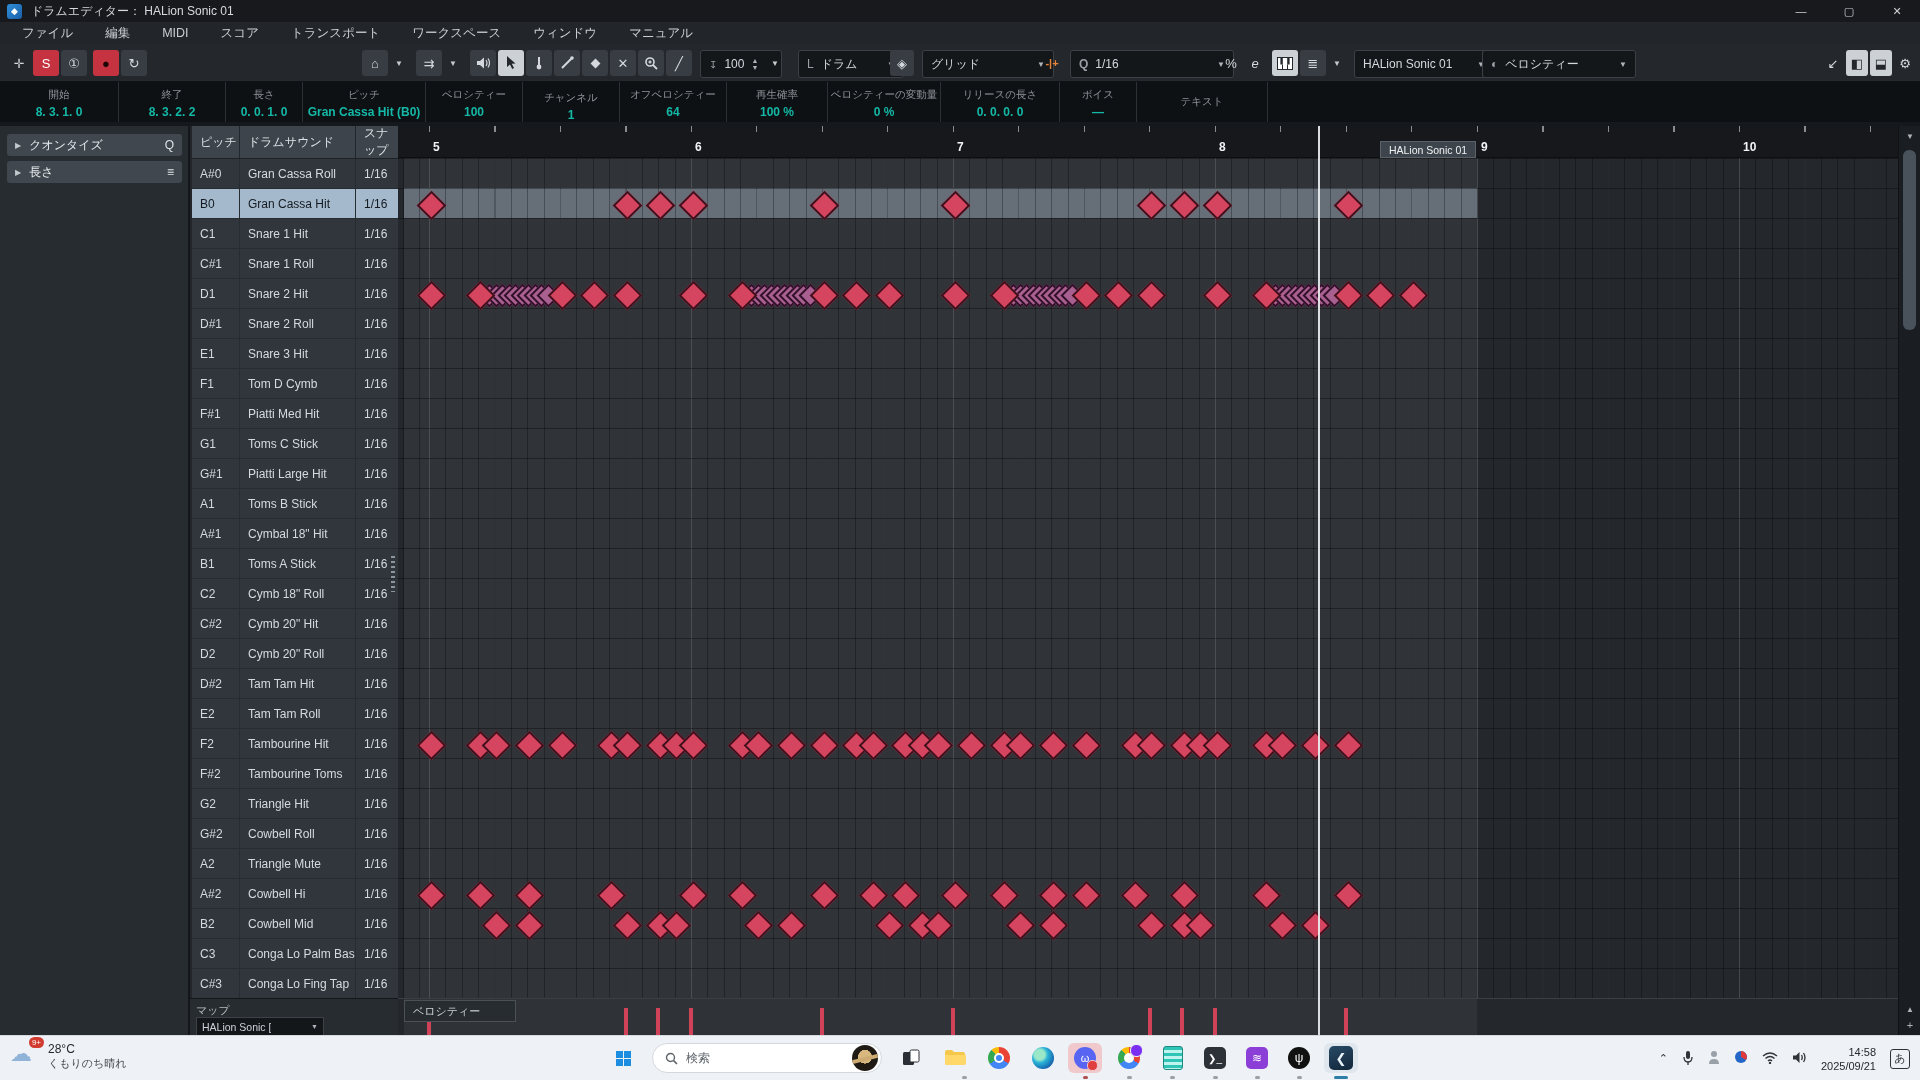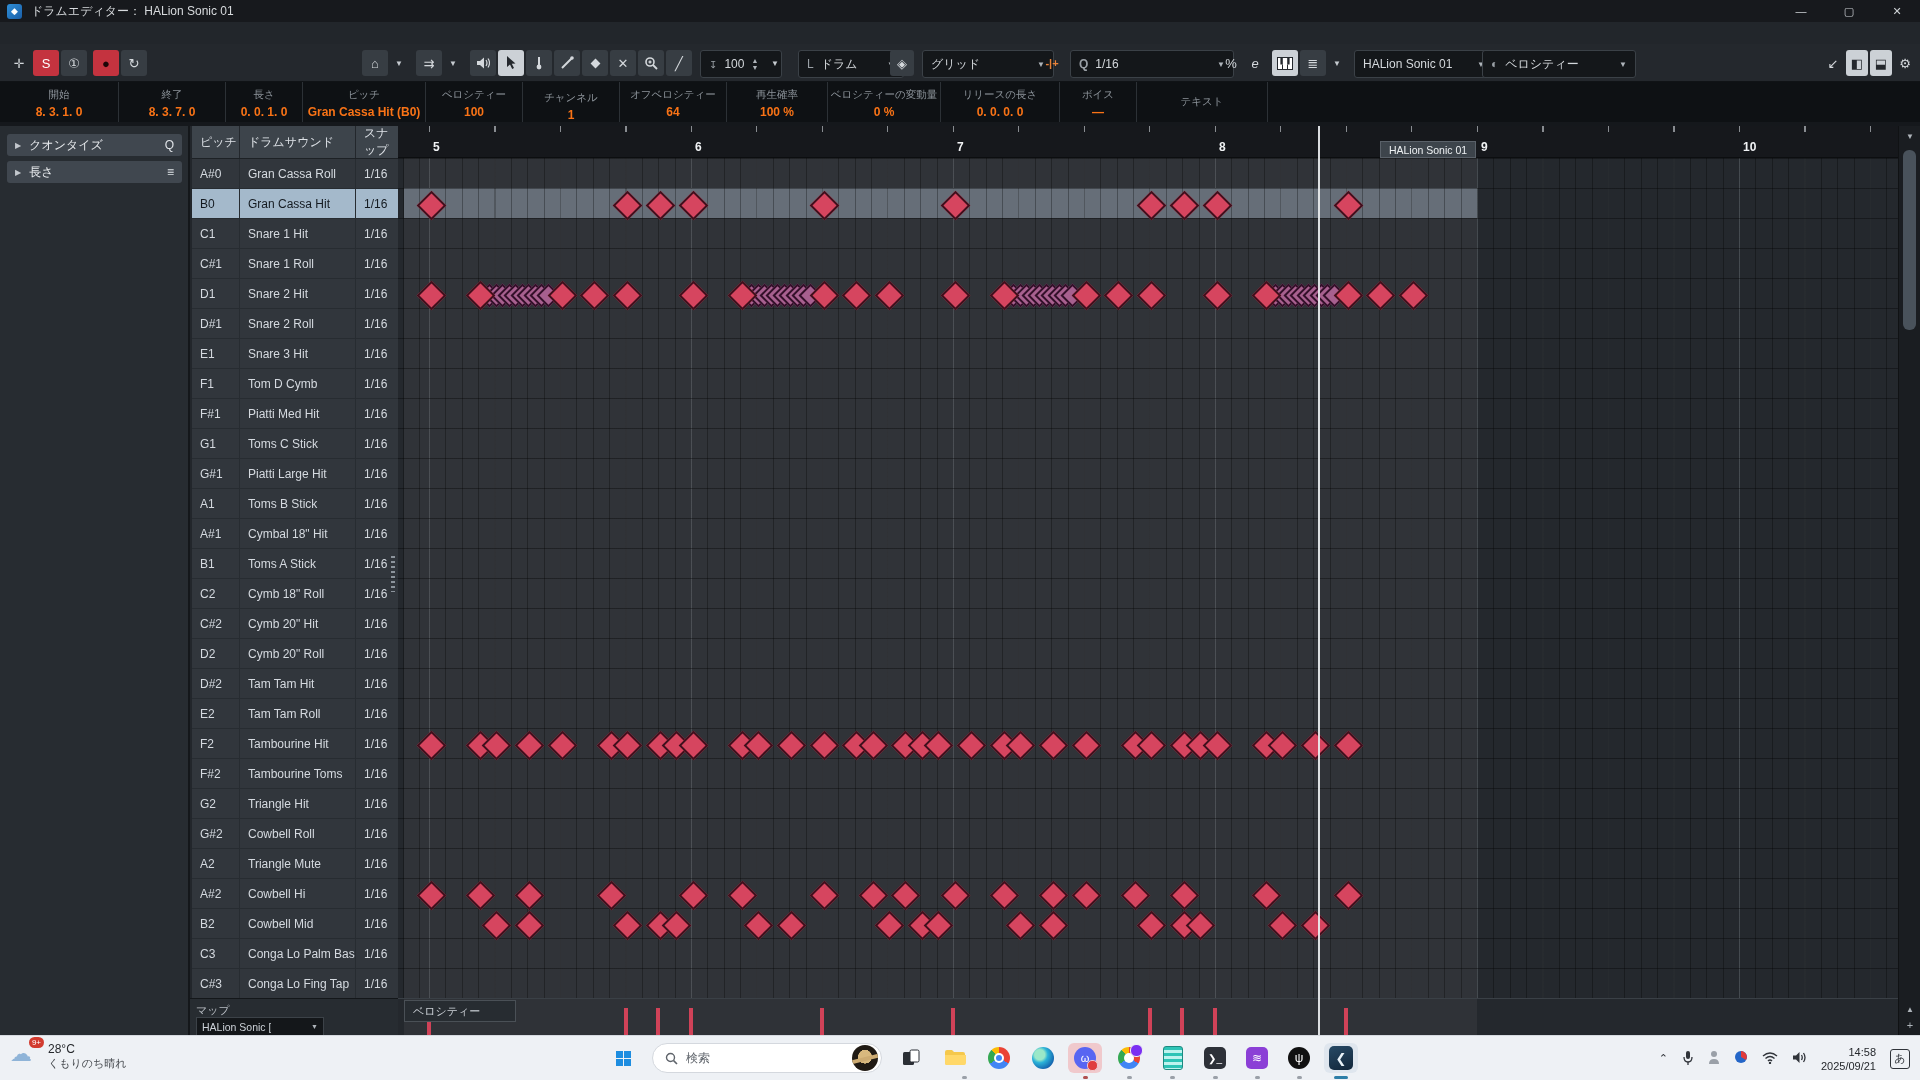--- a/index.html
+++ b/index.html
@@ -30,21 +30,21 @@
   .ddl{position:absolute;top:6px;height:26px;border-radius:3px;background:#14171a;border:1px solid #3b4147;
        color:#d4d8dc;font-size:12px;display:flex;align-items:center;padding:0 8px;gap:7px;}
   .ddl .car{margin-left:auto;font-size:8px;color:#aeb4ba;}
   .car8{font-size:8px;color:#c5cacf;}
   .ico-svg{display:block;}
   
   #infoline{left:0;top:82px;width:1920px;height:44px;background:#0e1114;border-bottom:4px solid #15181c;display:flex;}
   .if{border-right:1px solid #2c3136;display:flex;flex-direction:column;align-items:center;
       justify-content:center;gap:3px;padding-top:2px;}
   .if .lb{color:#8d949b;font-size:10.5px;}
-  .if .vl{color:#f97316;font-size:12px;font-weight:bold;}
+  .if .vl{color:#14b8a6;font-size:12px;font-weight:bold;}
   
   #leftpanel{left:0;top:126px;width:190px;height:909px;background:#272c31;border-right:2px solid #14171a;}
   .lp-bar{position:absolute;left:7px;width:175px;height:22px;background:#40474f;border-radius:3px;
           color:#e7eaed;font-size:12px;display:flex;align-items:center;padding:0 8px;gap:8px;box-sizing:border-box;}
   .lp-bar .tri{font-size:8px;color:#c3c8cd;}
   .lp-bar .ric{margin-left:auto;font-size:12px;color:#dfe3e7;}
   
   #drumlist{left:192px;top:126px;width:206px;height:909px;background:#31363c;}
   .dl-head{display:flex;height:32px;background:#3d444b;border-bottom:1px solid #1d2125;color:#dde1e6;font-size:12px;}
   .dl-head div{display:flex;align-items:center;padding-left:8px;border-right:1px solid #23272c;box-sizing:border-box;}
@@ -116,20 +116,30 @@
   <div class="abs" id="titlebar">
     <div id="appicon">◆</div>
     <span>ドラムエディター：  HALion Sonic 01</span>
     <div id="winbtns">
       <div class="wbtn">—</div>
       <div class="wbtn">▢</div>
       <div class="wbtn">✕</div>
     </div>
   </div>
 
+  <div class="abs" id="menubar">
+      <div class="menu-item">ファイル</div>
+      <div class="menu-item">編集</div>
+      <div class="menu-item">MIDI</div>
+      <div class="menu-item">スコア</div>
+      <div class="menu-item">トランスポート</div>
+      <div class="menu-item">ワークスペース</div>
+      <div class="menu-item">ウィンドウ</div>
+      <div class="menu-item">マニュアル</div>
+    </div>
 
   <div class="abs" id="toolbar">
     <div class="btn flat" style="left:6px">✛</div>
     <div class="btn red" style="left:33px">S</div>
     <div class="btn" style="left:61px">①</div>
     <div class="btn red" style="left:93px">
         <span style="color:#1c0507">●</span>
       </div>
     <div class="btn" style="left:121px">↻</div>
 
@@ -241,21 +251,21 @@
     <div class="btn flat" style="left:1894px;width:22px">⚙</div>
   </div>
 
   <div class="abs" id="infoline">
       <div class="if" style="width: 118px;">
         <span class="lb">開始</span>
         <span class="vl">8. 3. 1.  0</span>
       </div>
       <div class="if" style="width: 106px;">
         <span class="lb">終了</span>
-        <span class="vl">8. 3. 7.  0</span>
+        <span class="vl">8. 3. 2.  2</span>
       </div>
       <div class="if" style="width: 76px;">
         <span class="lb">長さ</span>
         <span class="vl">0. 0. 1.  0</span>
       </div>
       <div class="if" style="width: 122px;">
         <span class="lb">ピッチ</span>
         <span class="vl">Gran Cassa Hit (B0)</span>
       </div>
       <div class="if" style="width: 96px;">

